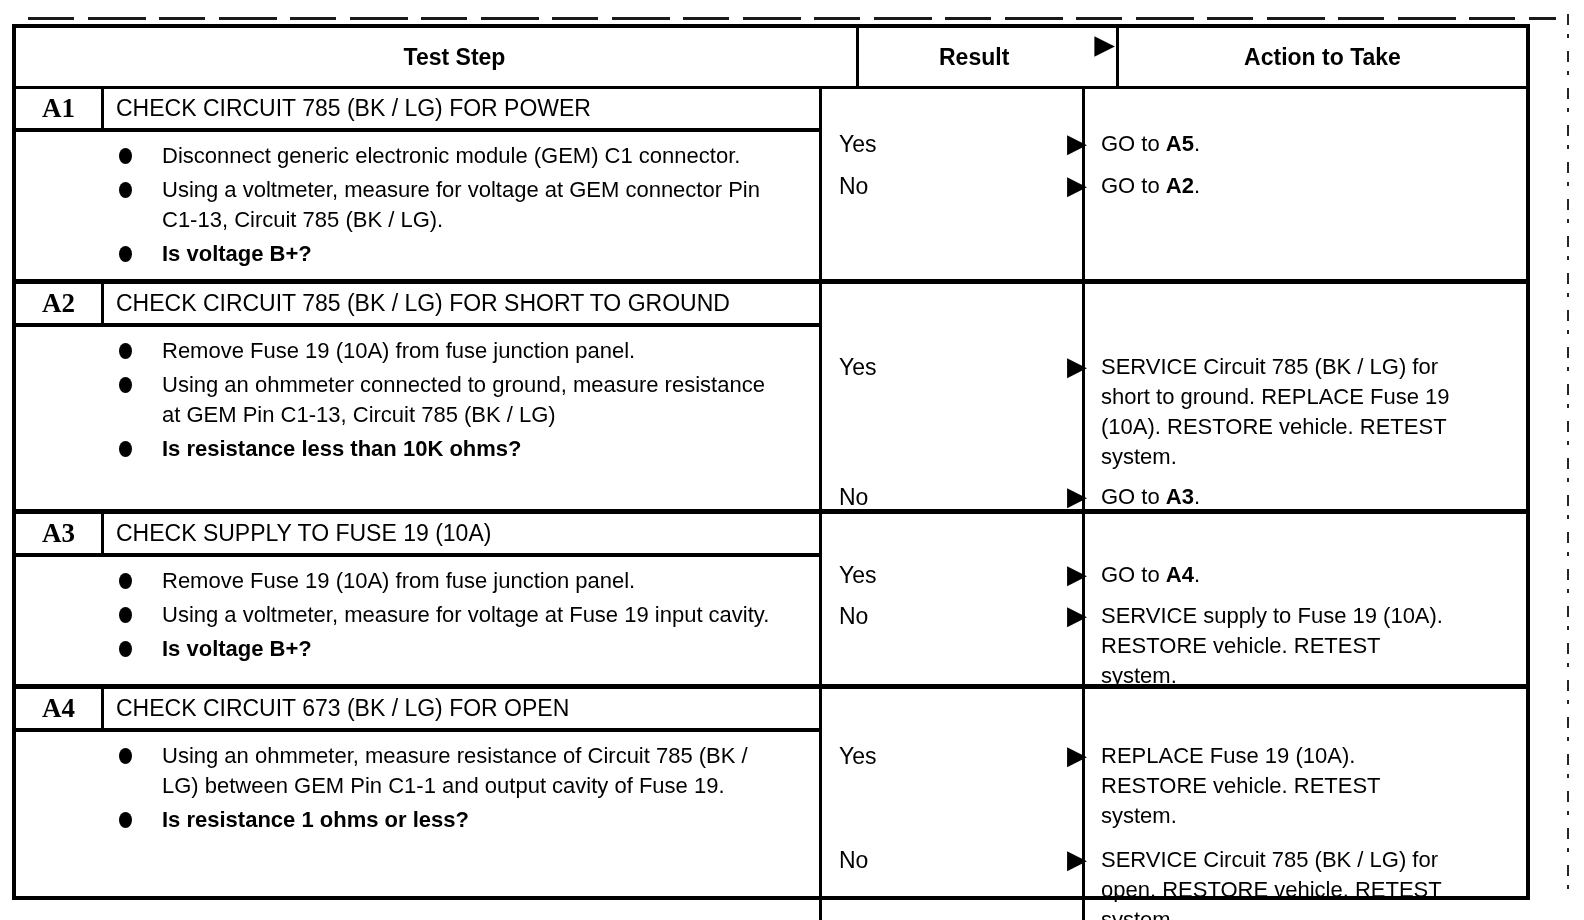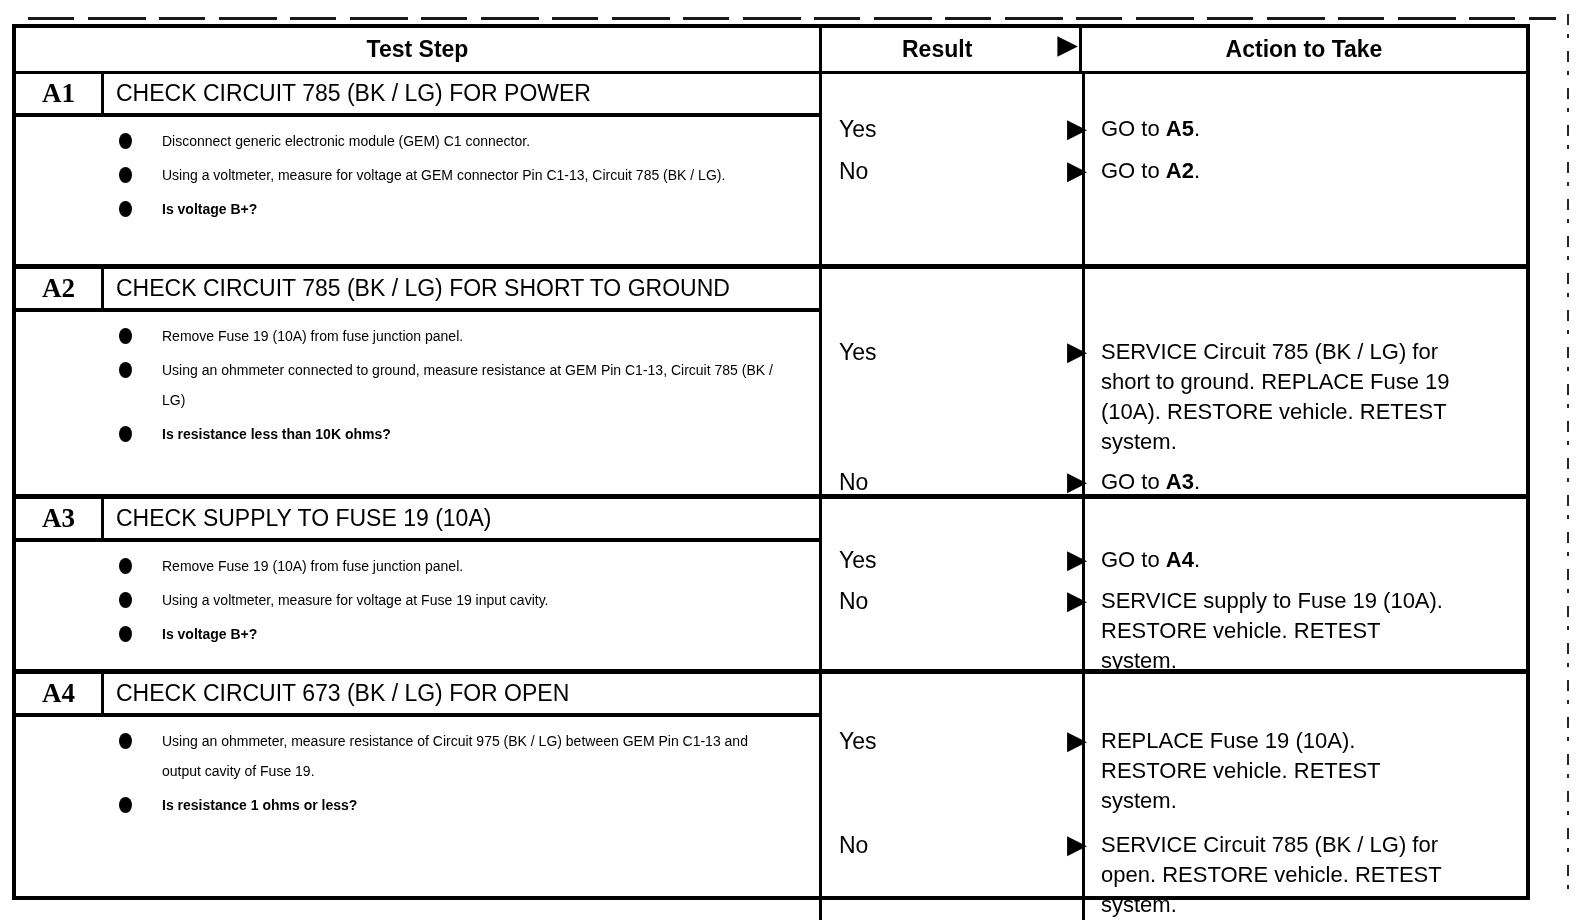--- a/index.html
+++ b/index.html
@@ -18,34 +18,34 @@
     position:absolute;left:1567px;top:14px;width:2px;height:878px;
     background:repeating-linear-gradient(180deg,#000 0 11px,transparent 11px 20px,#000 20px 24px,transparent 24px 37px);
     opacity:.85;
   }
   
   .ptable{
     position:absolute;left:12px;top:24px;width:1518px;height:876px;
     border:4px solid #000;box-sizing:border-box;background:#fff;
     display:flex;flex-direction:column;
   }
-  .hdr{display:flex;height:43px;box-sizing:border-box;font-weight:bold;font-size:23px;flex:0 0 auto;}
+  .hdr{display:flex;height:58px;box-sizing:border-box;font-weight:bold;font-size:23px;flex:0 0 auto;padding-left:37px;}
   .hdr .h-test{width:806px;border-right:3px solid #000;display:flex;align-items:center;justify-content:center;box-sizing:border-box;}
   .hdr .h-result{width:260px;border-right:3px solid #000;display:flex;align-items:center;box-sizing:border-box;position:relative;padding-left:80px;}
   .hdr .h-arrow{position:absolute;right:2px;top:4px;font-size:25px;line-height:25px;}
   .hdr .h-action{flex:1;display:flex;align-items:center;justify-content:center;}
   .section{display:flex;border-top:5px solid #000;box-sizing:border-box;flex:0 0 auto;}
   .section.last{flex:1 1 auto;}
   .left-col{width:806px;border-right:3px solid #000;box-sizing:border-box;display:flex;flex-direction:column;}
   .title-row{display:flex;border-bottom:4px solid #000;min-height:40px;box-sizing:border-box;}
   .id-cell{width:88px;border-right:3px solid #000;box-sizing:border-box;display:flex;align-items:center;justify-content:center;font-weight:bold;font-size:27px;font-family:Liberation Serif, serif;}
   .title-cell{padding:5px 10px 5px 12px;font-size:23px;line-height:29px;display:flex;align-items:center;}
   .title-cell span{max-width:620px;display:inline-block;text-align:center;}
   .bullets{padding:9px 0 0 103px;margin:0;list-style:none;}
-  .bullets li{display:flex;margin:0 0 4px 0;font-size:14px;line-height:30px;}
+  .bullets li{display:flex;margin:0 0 4px 0;font-size:22px;line-height:30px;}
   .dot{flex:0 0 auto;width:13px;height:16px;background:#000;border-radius:50%;margin:7px 0 0 0;}
   .btext{display:block;max-width:612px;padding-left:30px;}
   .btext.q{font-weight:bold;}
   .right-area{flex:1;position:relative;display:flex;flex-direction:column;}
   .right-area::before{content:"";position:absolute;left:260px;top:0;bottom:0;width:3px;background:#000;}
   .rrow{display:flex;align-items:flex-start;}
   .rlabel{width:263px;box-sizing:border-box;padding-left:17px;font-size:23px;line-height:30px;display:flex;align-items:flex-start;}
   .rarrow{margin-left:auto;margin-right:-2px;font-size:26px;line-height:28px;position:relative;z-index:2;}
   .raction{flex:1;padding-left:16px;padding-right:12px;font-size:22px;line-height:30px;white-space:pre-line;}
   .b{font-weight:bold;}
@@ -203,21 +203,21 @@
     <div class="left-col">
       <div class="title-row">
         <div class="id-cell">A4</div>
         <div class="title-cell">
             <span>CHECK CIRCUIT 673 (BK / LG) FOR OPEN</span>
           </div>
       </div>
       <ul class="bullets">
         <li>
             <span class="dot"></span>
-            <span class="btext">Using an ohmmeter, measure resistance of Circuit 975 (BK / LG) between GEM Pin C1-13 and output cavity of Fuse 19.</span>
+            <span class="btext">Using an ohmmeter, measure resistance of Circuit 785 (BK / LG) between GEM Pin C1-1 and output cavity of Fuse 19.</span>
           </li>
         <li>
             <span class="dot"></span>
             <span class="btext q">Is resistance 1 ohms or less?</span>
           </li>
       </ul>
     </div>
     <div class="right-area">
       <div class="rrow" style="margin-top:52px;">
         <div class="rlabel">

